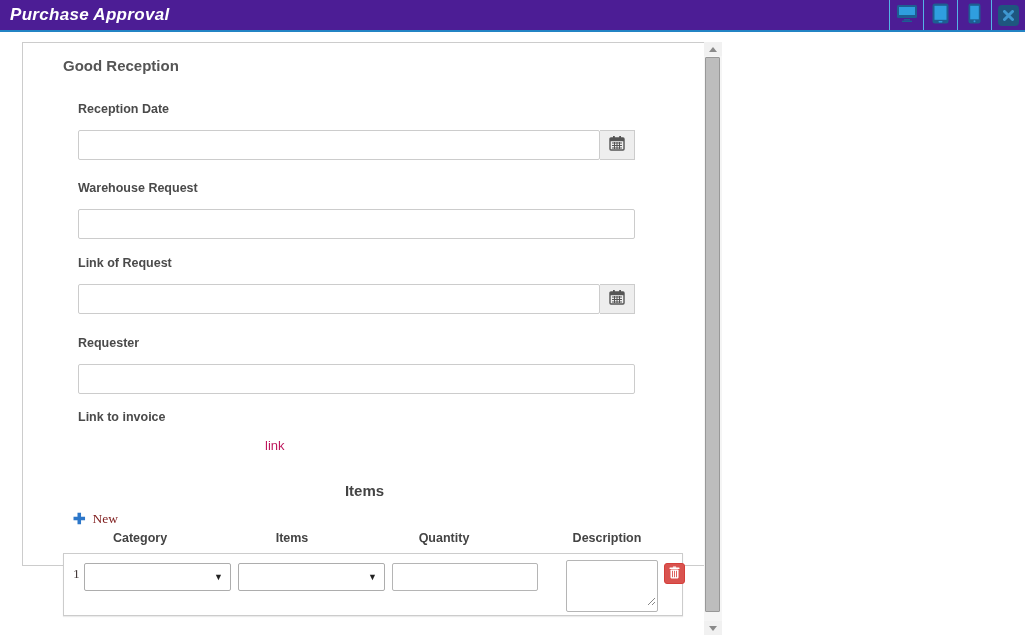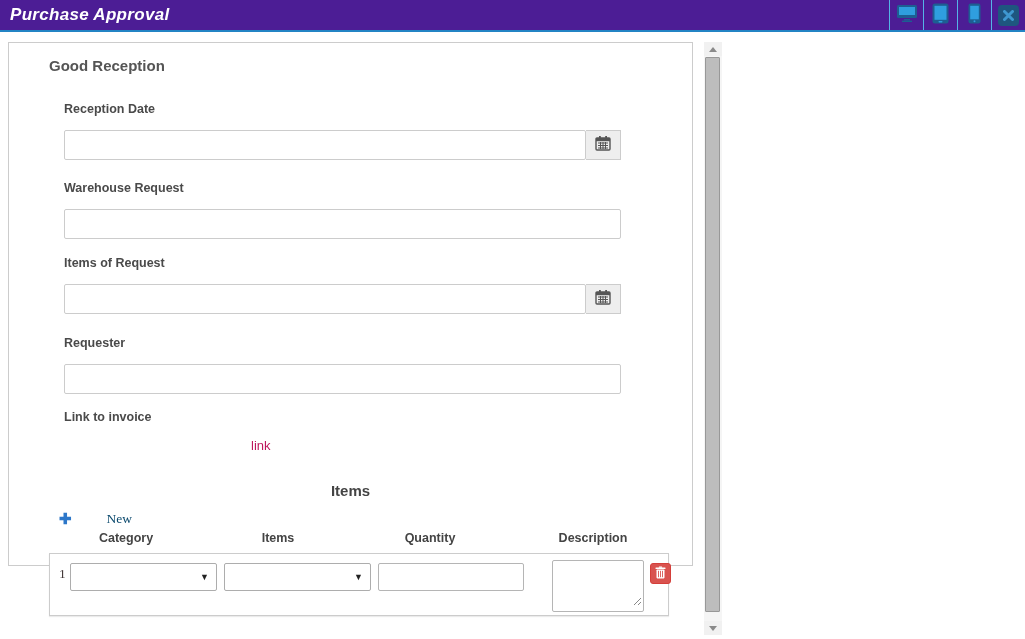--- a/index.html
+++ b/index.html
@@ -21,21 +21,21 @@
     width: 34px; display: flex; align-items: center; justify-content: center;
     border-left: 1px solid #55b4e6; cursor: pointer;
   }
   .close-box {
     width: 21px; height: 21px; background: #1e567f; border-radius: 4px;
     display: flex; align-items: center; justify-content: center;
   }
 
   
   .form-panel {
-    position: absolute; left: 8px; top: 42px; width: 685px; height: 524px;
+    position: absolute; left: 22px; top: 42px; width: 685px; height: 524px;
     background: #ffffff; border: 1px solid #cccccc;
   }
   .form-heading {
     position: absolute; left: 40px; top: 14px;
     font-size: 15px; font-weight: bold; color: #555555;
   }
   .field-label {
     position: absolute; left: 55px;
     font-size: 12.5px; font-weight: bold; color: #4a4a4a;
   }
@@ -56,21 +56,21 @@
   }
   .items-heading {
     position: absolute; left: 0; top: 439px; width: 100%; text-align: center;
     font-size: 15px; font-weight: bold; color: #444444;
   }
 
   
   .grid-block { position: absolute; left: 40px; top: 467px; width: 620px; }
   .new-row { position: absolute; left: 10px; top: 0; display: flex; align-items: center; cursor: pointer; }
   .plus-glyph { color: #2d77c9; font-weight: bold; font-size: 15px; margin-right: 7px; }
-  .new-label { font-family: "Liberation Serif", serif; font-size: 13.5px; color: #0c4a6e; margin-left: 28px; }
+  .new-label { font-family: "Liberation Serif", serif; font-size: 13.5px; color: #7f1d1d; }
   .grid-headers { position: absolute; left: 0; top: 21px; width: 620px; height: 18px; }
   .grid-headers span {
     position: absolute; transform: translateX(-50%);
     font-size: 12.5px; font-weight: bold; color: #444444; white-space: nowrap; text-align: right;
   }
   .col-h1 { left: 77px; } .col-h2 { left: 229px; } .col-h3 { left: 381px; } .col-h4 { left: 520px; padding-left: 48px; }
   .grid-row-container {
     position: absolute; left: 0; top: 43px; width: 620px; height: 63px;
     border: 1px solid #cccccc; background: #ffffff;
     box-shadow: 0 1px 1px rgba(0,0,0,0.08);
@@ -179,21 +179,21 @@
         </svg>
       </span>
     </div>
   </div>
 
   <div class="field-label" style="top:138px">Warehouse Request</div>
   <div class="input-row" style="top:166px">
     <input class="text-input" type="text" value="" style="">
   </div>
 
-  <div class="field-label" style="top:213px">Items of Request</div>
+  <div class="field-label" style="top:213px">Link of Request</div>
   <div class="input-row" style="top:241px">
     <input class="text-input" type="text" value="" style="">
     <div class="addon-btn">
       <span>
         <svg width="16" height="16" viewBox="0 0 16 16">
           <rect x="1" y="3" width="14" height="12" rx="1" fill="none" stroke="#555" stroke-width="1.4"></rect>
           <rect x="1" y="3" width="14" height="3.2" fill="#555"></rect>
           <rect x="4" y="1" width="1.8" height="3.4" fill="#555"></rect>
           <rect x="10.2" y="1" width="1.8" height="3.4" fill="#555"></rect>
           <path d="M3 8 h10 M3 10.5 h10 M3 13 h10 M5.5 7 v7 M8 7 v7 M10.5 7 v7" stroke="#555" stroke-width="1"></path>

